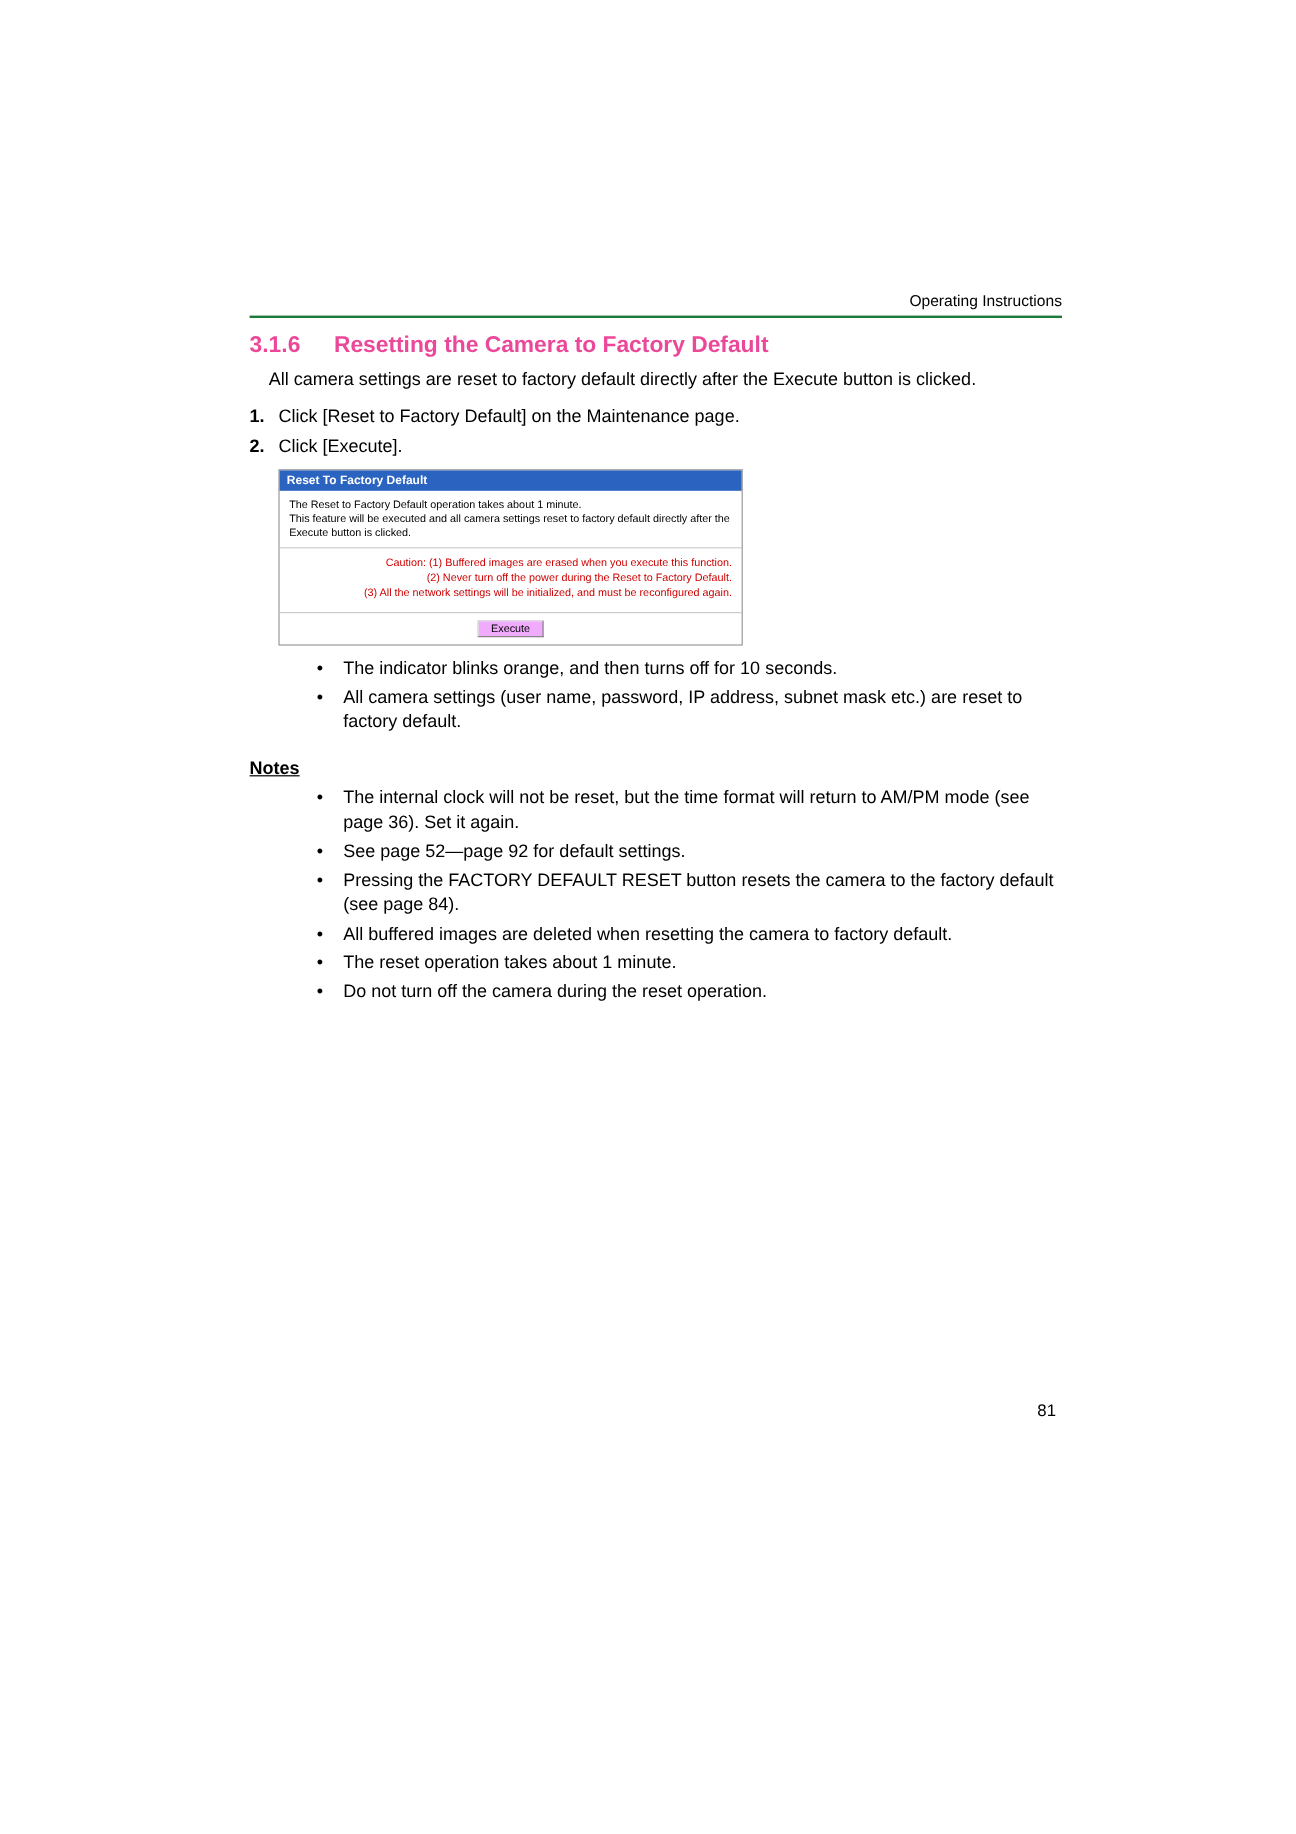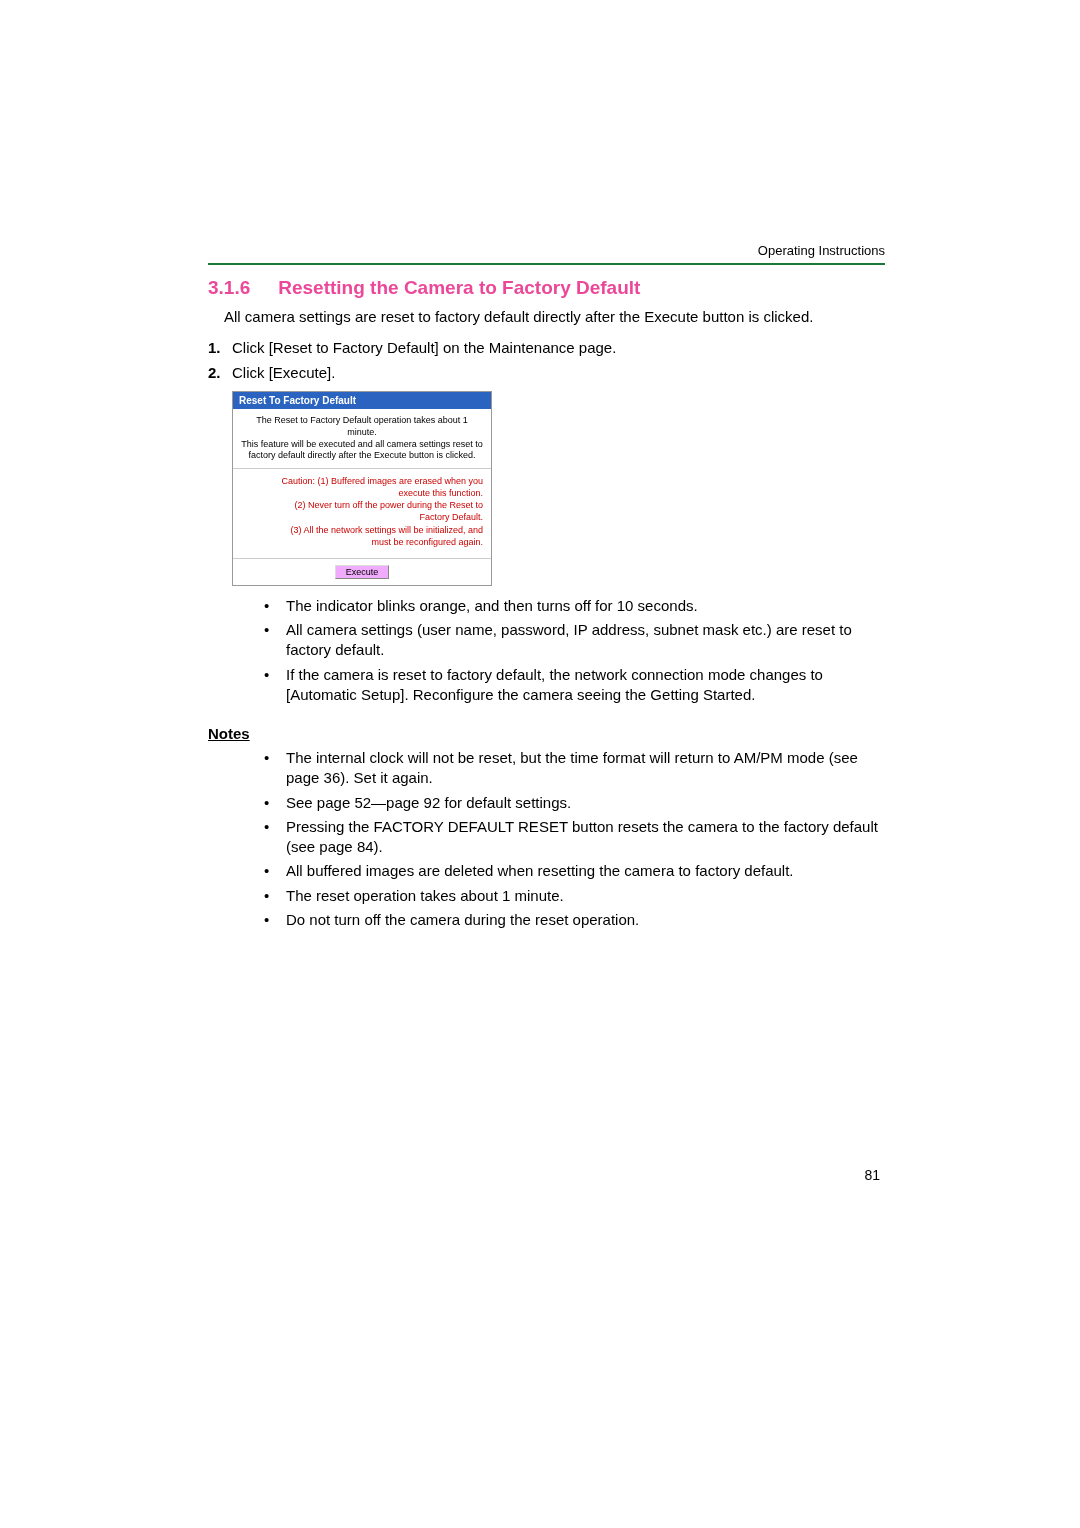--- a/index.html
+++ b/index.html
@@ -53,36 +53,35 @@
       padding-left: 24px;
     }
     .ordered-list .num {
       font-weight: bold;
       position: absolute;
       left: 0;
     }
     .dialog-box {
       margin: 8px 0 10px 24px;
       border: 1px solid #999;
-      width: 260px;
+      width: 387px;
       font-size: 9px;
       background: #fff;
     }
     .dialog-header {
       background: #2a63c0;
       color: #fff;
       font-weight: bold;
       padding: 3px 6px;
       font-size: 10px;
     }
     .dialog-body {
       padding: 6px 8px;
       line-height: 1.3;
       border-bottom: 1px solid #ccc;
-      text-align: center;
     }
     .dialog-caution {
       padding: 6px 8px 10px 8px;
       line-height: 1.35;
       color: #c00;
       text-align: right;
     }
     .caution-item {
       padding-left: 48px;
       text-indent: -12px;
@@ -166,21 +165,20 @@
       <div class="caution-item">(3) All the network settings will be initialized, and must be reconfigured again.</div>
     </div>
     <div class="dialog-footer">
       <button class="execute-btn">Execute</button>
     </div>
   </div>
 
   <ul class="bullet-list">
     <li>The indicator blinks orange, and then turns off for 10 seconds.</li>
     <li>All camera settings (user name, password, IP address, subnet mask etc.) are reset to factory default.</li>
-    <li>If the camera is reset to factory default, the network connection mode changes to [Automatic Setup]. Reconfigure the camera seeing the Getting Started.</li>
   </ul>
 
   <div class="notes-heading">Notes</div>
 
   <ul class="bullet-list">
     <li>The internal clock will not be reset, but the time format will return to AM/PM mode (see page 36). Set it again.</li>
     <li>See page 52—page 92 for default settings.</li>
     <li>Pressing the FACTORY DEFAULT RESET button resets the camera to the factory default (see page 84).</li>
     <li>All buffered images are deleted when resetting the camera to factory default.</li>
     <li>The reset operation takes about 1 minute.</li>

